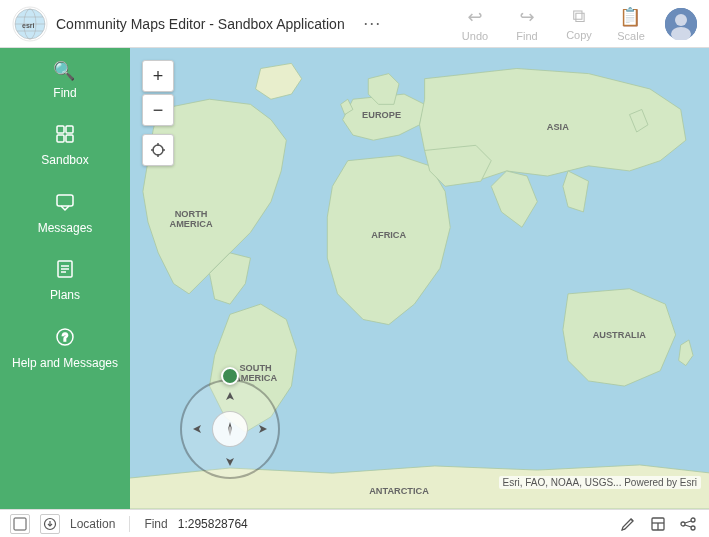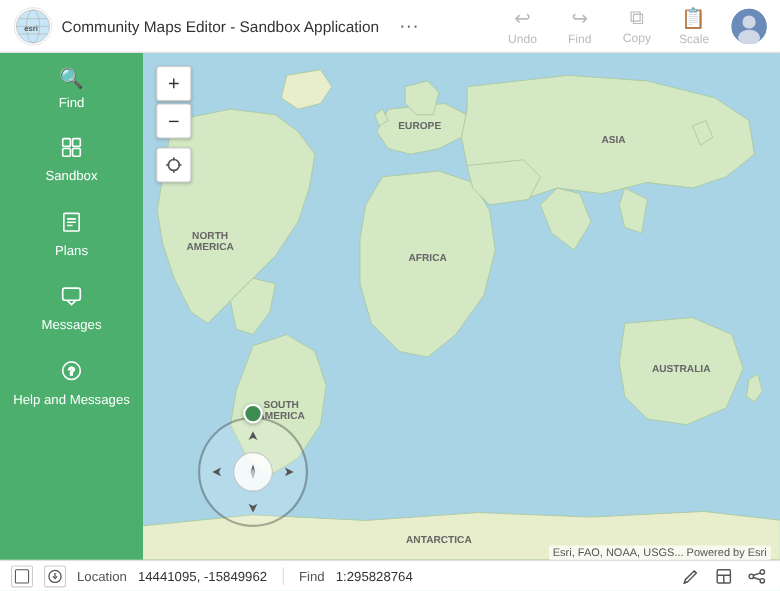--- a/index.html
+++ b/index.html
@@ -148,21 +148,21 @@
     .world-map {
       width: 100%;
       height: 100%;
       position: absolute;
       top: 0; left: 0;
     }
 
     
     .attribution {
       position: absolute;
-      bottom: 0;
+      bottom: 20px;
       right: 8px;
       font-size: 10px;
       color: #555;
       background: rgba(255,255,255,0.7);
       padding: 1px 4px;
       border-radius: 2px;
     }
 
     
     .compass {
@@ -320,36 +320,36 @@
           <rect x="11" y="2" width="7" height="7" rx="1"></rect>
           <rect x="2" y="11" width="7" height="7" rx="1"></rect>
           <rect x="11" y="11" width="7" height="7" rx="1"></rect>
         </svg>
       </span>
       <span class="si-label">Sandbox</span>
     </div>
     <div class="sidebar-item">
       <span class="si-icon">
         <svg width="20" height="20" viewBox="0 0 20 20" fill="none" stroke="white" stroke-width="1.5">
+          <rect x="2" y="3" width="16" height="11" rx="2"></rect>
+          <polyline points="6,14 10,18 14,14" fill="none" stroke="white" stroke-width="1.5"></polyline>
+        </svg>
+      </span>
+      <span class="si-label">Messages</span>
+    </div>
+    <div class="sidebar-item">
+      <span class="si-icon">
+        <svg width="20" height="20" viewBox="0 0 20 20" fill="none" stroke="white" stroke-width="1.5">
           <rect x="3" y="2" width="14" height="16" rx="1"></rect>
           <line x1="6" y1="7" x2="14" y2="7"></line>
           <line x1="6" y1="10" x2="14" y2="10"></line>
           <line x1="6" y1="13" x2="11" y2="13"></line>
         </svg>
       </span>
       <span class="si-label">Plans</span>
-    </div>
-    <div class="sidebar-item">
-      <span class="si-icon">
-        <svg width="20" height="20" viewBox="0 0 20 20" fill="none" stroke="white" stroke-width="1.5">
-          <rect x="2" y="3" width="16" height="11" rx="2"></rect>
-          <polyline points="6,14 10,18 14,14" fill="none" stroke="white" stroke-width="1.5"></polyline>
-        </svg>
-      </span>
-      <span class="si-label">Messages</span>
     </div>
     <div class="sidebar-item">
       <span class="si-icon">
         <svg width="20" height="20" viewBox="0 0 20 20" fill="none" stroke="white" stroke-width="1.5">
           <circle cx="10" cy="10" r="8"></circle>
           <text x="7" y="14" font-size="10" fill="white" font-family="Arial" font-weight="bold">?</text>
         </svg>
       </span>
       <span class="si-label">Help and Messages</span>
     </div>
@@ -465,21 +465,20 @@
     </svg>
   </div>
   <div class="status-icon">
     <svg width="14" height="14" viewBox="0 0 14 14" fill="none" stroke="#555" stroke-width="1.2">
       <circle cx="7" cy="7" r="5.5"></circle>
       <line x1="7" y1="4" x2="7" y2="8"></line>
       <polyline points="5,7 7,9 9,7"></polyline>
     </svg>
   </div>
   <span class="status-label">Location</span>
-  <span class="status-value">14441095, -15849962</span>
   <div class="status-divider"></div>
   <span class="status-label">Find</span>
   <span class="status-value">1:295828764</span>
   <div class="status-spacer"></div>
   <div class="status-right-icons">
     <div class="status-right-icon">
       <svg width="16" height="16" viewBox="0 0 16 16" fill="none" stroke="#555" stroke-width="1.3">
         <path d="M2,14 L5,13 L13,5 L11,3 L3,11 Z"></path>
         <line x1="2" y1="14" x2="5" y2="13"></line>
         <line x1="11" y1="3" x2="13" y2="5"></line>

